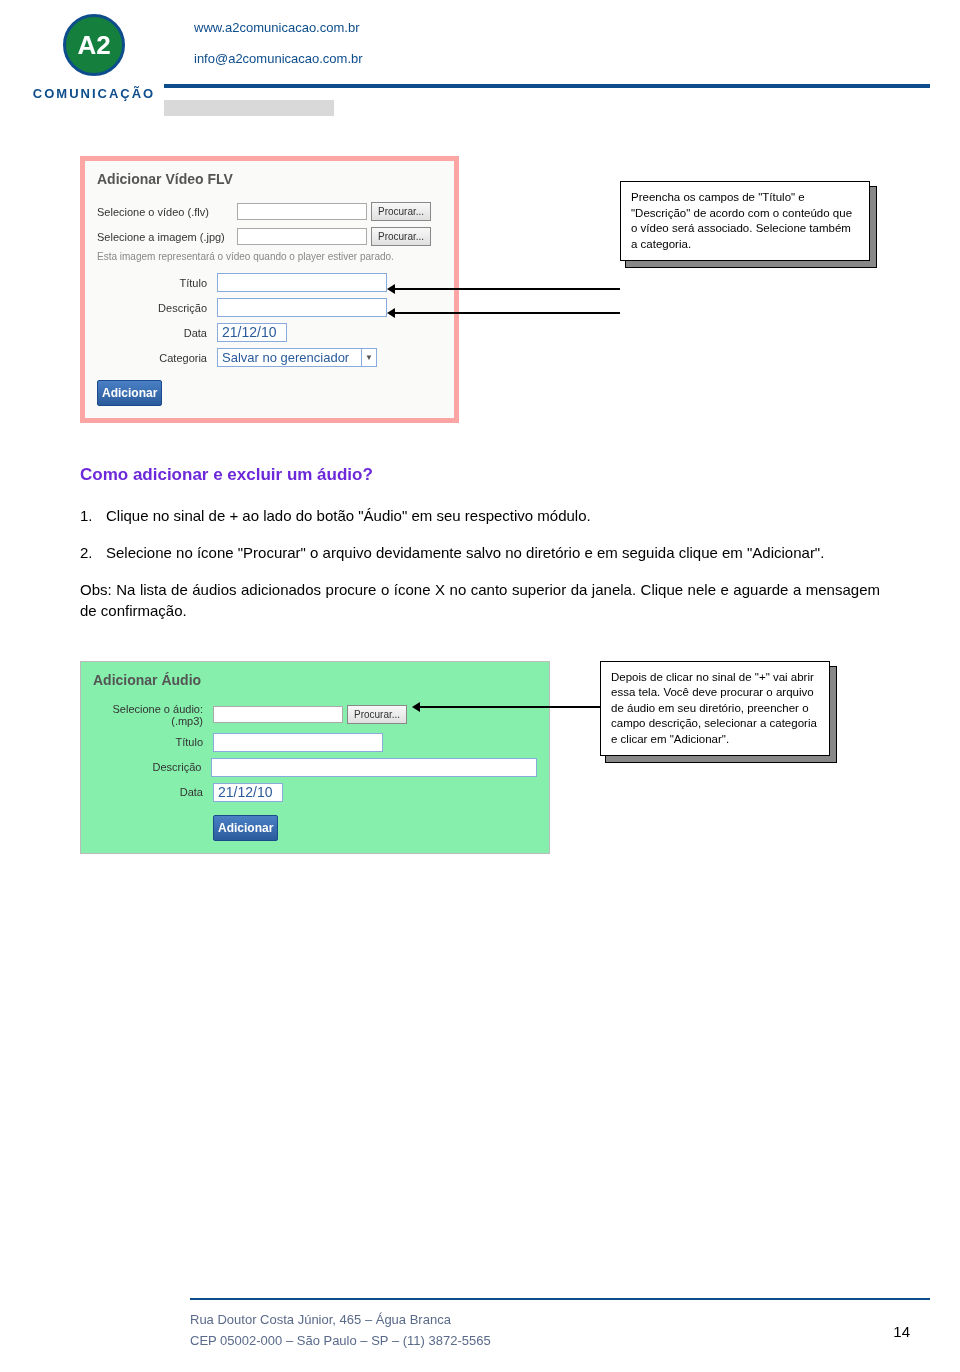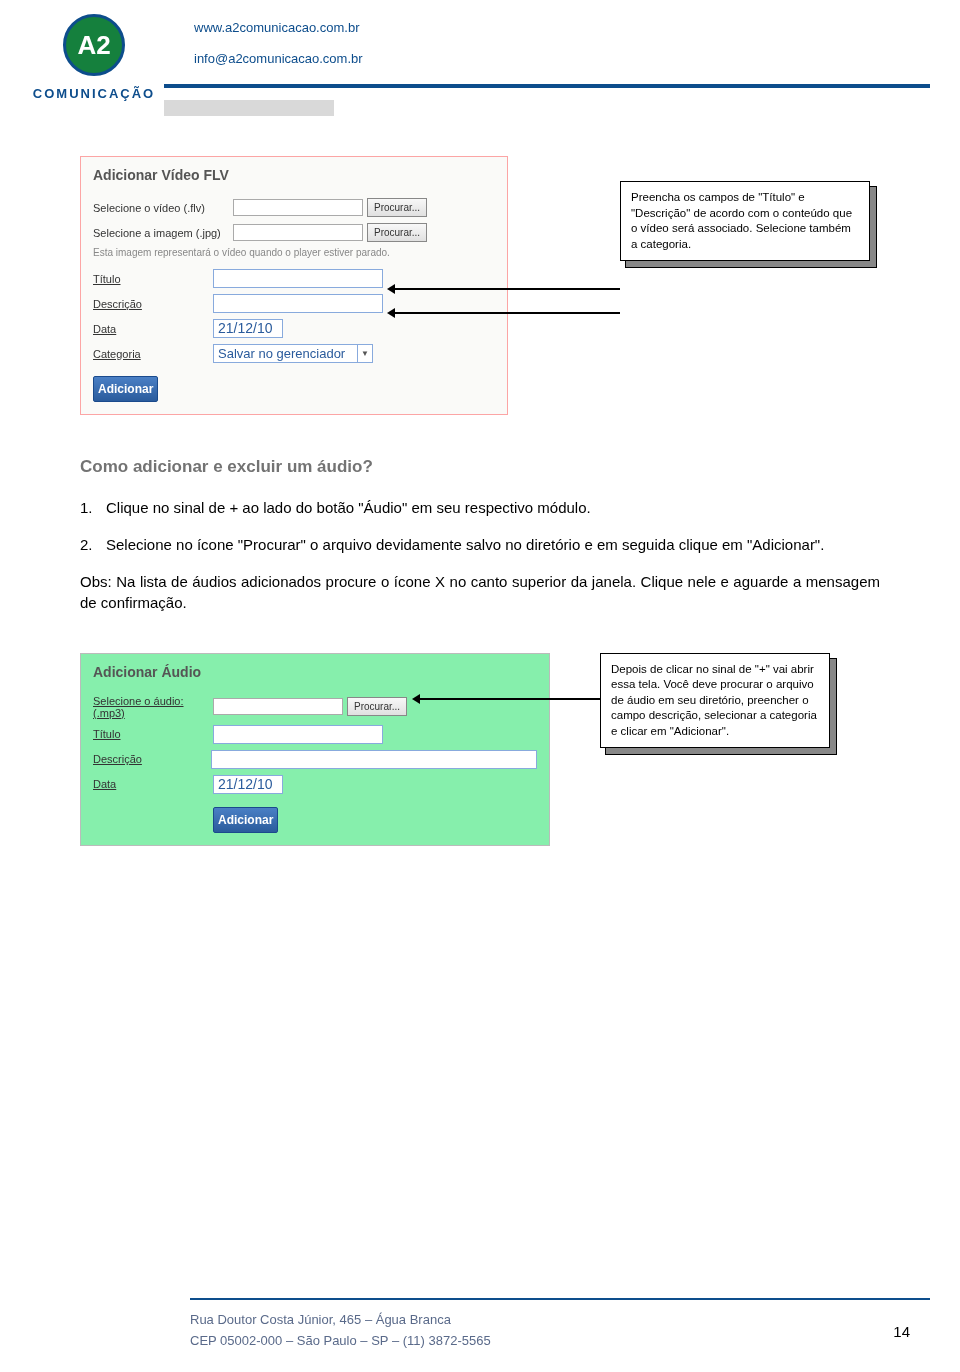--- a/index.html
+++ b/index.html
@@ -9,45 +9,45 @@
   .logo { width: 140px; }
   .logo-circle { width: 62px; height: 62px; background: #15803d; border-radius: 50%; display: flex; align-items: center; justify-content: center; color: #fff; font-size: 26px; font-weight: bold; border: 3px solid #0d4d8c; margin: 0 auto; font-family: Arial, sans-serif; }
   .logo-text { text-align: center; font-size: 13px; font-weight: bold; color: #0d4d8c; margin-top: 10px; letter-spacing: 2px; font-family: Arial, sans-serif; }
   .header-links { margin-left: 30px; margin-top: 6px; }
   .header-links div { font-size: 13px; color: #0d4d8c; margin-bottom: 16px; font-family: "Trebuchet MS", sans-serif; }
   .header-rule { height: 4px; background: #0d4d8c; margin: 18px 30px 0 0; }
   .grey-bar { height: 16px; width: 170px; background: #d9d9d9; margin-top: 12px; margin-left: 0; }
 
   .content { padding: 0 80px; margin-top: 40px; position: relative; }
 
-  .form-panel { border: 1px solid #fca5a5; background: #fafaf8; width: 428px; margin-bottom: 10px; }
+  .form-panel { border: 5px solid #fca5a5; background: #fafaf8; width: 379px; margin-bottom: 10px; }
   .form-panel-title { font-size: 14px; font-weight: bold; color: #555; padding: 10px 12px 12px; font-family: Arial, sans-serif; }
   .form-row { display: flex; align-items: center; padding: 3px 12px; font-size: 11px; color: #333; font-family: Arial, sans-serif; }
-  .form-row .lbl { width: 120px; padding-right: 10px; text-decoration: underline; }
+  .form-row .lbl { width: 120px; text-align: right; padding-right: 10px; }
   .form-row .lbl-left { width: 140px; text-align: left; }
   .file-slot { width: 130px; height: 17px; background: #fff; border: 1px solid #aaa; }
   .proc-btn { height: 19px; border: 1px solid #888; background: linear-gradient(#f8f8f8,#e0e0e0); font-size: 10px; padding: 0 6px; margin-left: 4px; display: flex; align-items: center; color: #333; }
   .hint { font-size: 10px; color: #888; padding: 2px 12px 8px; font-family: Arial, sans-serif; }
   .txt-input { height: 19px; width: 170px; border: 1px solid #88aadd; background: #fff; padding: 0 4px; font-size: 11px; color: #2a5b9c; }
   .date-input { height: 19px; width: 70px; border: 1px solid #88aadd; background: #fff; padding: 0 4px; font-size: 14px; color: #2a5b9c; }
   .select-fake { display: flex; align-items: center; border: 1px solid #88aadd; height: 19px; width: 160px; background: #fff; }
   .select-fake span { flex: 1; font-size: 13px; color: #2a5b9c; padding: 0 4px; }
   .select-fake .arrow { width: 15px; height: 100%; border-left: 1px solid #88aadd; display: flex; align-items: center; justify-content: center; font-size: 8px; color: #555; }
   .blue-btn { margin: 10px 12px 12px; background: linear-gradient(#4a7fc5,#2a5b9c); color: #fff; font-size: 12px; font-weight: bold; padding: 5px 4px; border: 1px solid #1a4a8c; border-radius: 2px; display: inline-block; font-family: Arial, sans-serif; }
 
   .callout { position: absolute; border: 1px solid #000; background: #fff; padding: 8px 10px; font-size: 11.5px; font-family: "Trebuchet MS", Verdana, sans-serif; line-height: 1.35; }
   .callout-shadow { box-shadow: 6px 6px 0 0 #888, 6px 6px 0 1px #000; }
   .callout1 { top: 25px; left: 540px; width: 250px; }
   .callout2 { top: 0; left: 0; width: 230px; position: relative; }
 
   .arrow-line { position: absolute; height: 2px; background: #000; }
   .arrow-line::before { content: ''; position: absolute; left: -8px; top: -4px; border: 5px solid transparent; border-right: 8px solid #000; }
 
   .body-text { font-family: "Trebuchet MS", Verdana, sans-serif; font-size: 15px; line-height: 1.4; color: #000; margin-top: 40px; text-align: justify; }
-  .h2 { font-family: "Trebuchet MS", Verdana, sans-serif; font-size: 17px; font-weight: bold; color: #737373; margin-bottom: 18px; }
+  .h2 { font-family: "Trebuchet MS", Verdana, sans-serif; font-size: 17px; font-weight: bold; color: #6d28d9; margin-bottom: 18px; }
   .ol-item { display: flex; margin-bottom: 16px; }
   .ol-item .num { width: 26px; flex-shrink: 0; }
   .ol-item .txt { flex: 1; }
 
   .audio-area { position: relative; margin-top: 40px; }
   .audio-panel { border: 1px solid #bbb; background: #86efac; width: 470px; }
 
   .footer { position: absolute; bottom: 0; left: 0; right: 0; padding: 0 30px 20px 190px; }
   .footer-line { height: 2px; background: #0d4d8c; margin-bottom: 10px; }
   .footer-text { font-size: 13px; color: #5a6a8a; font-family: "Trebuchet MS", sans-serif; line-height: 1.6; }

